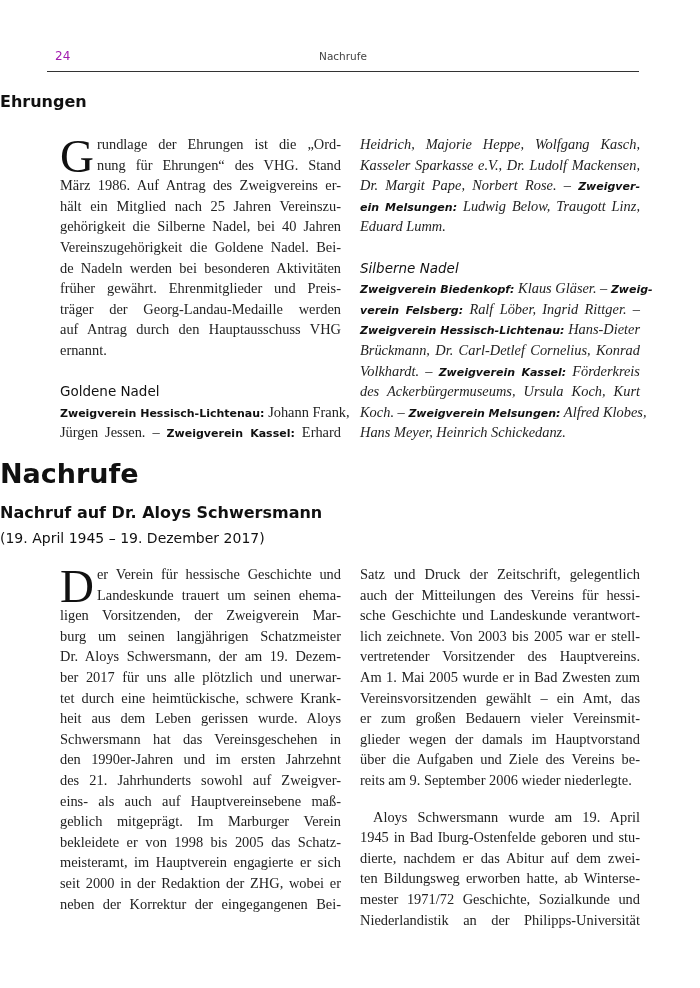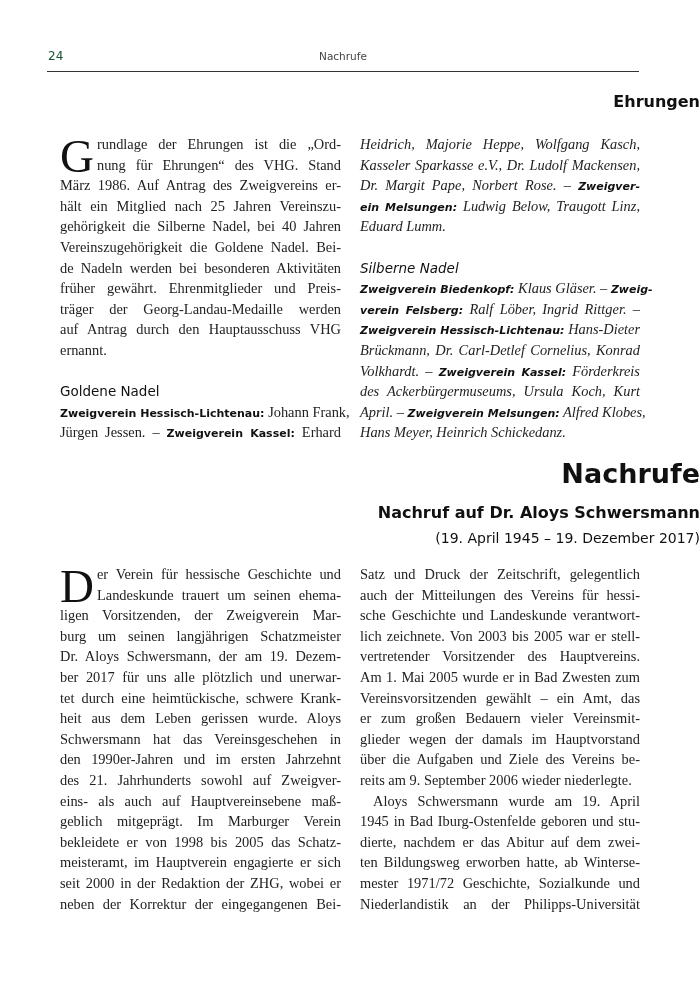--- a/index.html
+++ b/index.html
@@ -1,32 +1,32 @@
 <!DOCTYPE html>
 <html><head>
 <meta charset="utf-8">
 <style>
   html, body { margin: 0; padding: 0; background: #ffffff; }
   body { width: 700px; height: 988px; position: relative; overflow: hidden; color: #1a1a1a; }
   .page { position: absolute; left: 0; top: 0; width: 700px; height: 988px; }
 
   .running-head { position: absolute; left: 47px; top: 49px; width: 592px; height: 22px; border-bottom: 1px solid #333; }
-  .page-num { position: absolute; left: 1px; top: 0; font-family: "DejaVu Sans", sans-serif; font-size: 12px; color: #14532d; }
+  .page-num { position: absolute; left: 8px; top: 0; font-family: "DejaVu Sans", sans-serif; font-size: 12px; color: #a21caf; }
   .head-title { position: absolute; left: 0; right: 0; top: 1px; text-align: center; font-family: "DejaVu Sans", sans-serif; font-size: 10.5px; color: #444; }
 
-  .sec-title { position: absolute; left: 0; width: 700px; text-align: right; font-family: "DejaVu Sans", sans-serif; font-weight: bold; color: #111; }
+  .sec-title { position: absolute; left: 0; width: 700px; text-align: left; font-family: "DejaVu Sans", sans-serif; font-weight: bold; color: #111; }
 
   .col { position: absolute; font-family: "Liberation Serif", serif; font-size: 14.4px; line-height: 20.6px; color: #222; text-align: justify; hyphens: manual; }
   .col .line { display: block; text-align: justify; text-align-last: justify; white-space: nowrap; height: 20.6px; }
   .col .line.last { text-align-last: left; }
   .b { font-family: "DejaVu Sans", sans-serif; font-weight: bold; font-size: 11px; color: #111; }
   .subhead { font-family: "DejaVu Sans", sans-serif; font-size: 13.5px; color: #111; display: block; height: 20.6px; }
   .gap { display: block; height: 20.6px; }
   .dropcap { float: left; font-family: "Liberation Serif", serif; font-size: 47px; line-height: 38px; margin: 3px 3px 0 0; color: #111; }
-  .indent { padding-left: 13px; }
+  .indent { padding-left: 13px; margin-top: 16px; }
 </style>
 </head>
 <body>
 
 <div class="page">
 
   <div class="running-head">
     <span class="page-num">24</span>
     <div class="head-title">Nachrufe</div>
   </div>
@@ -61,21 +61,21 @@
     <span class="line"><span class="b">ein Melsungen:</span><span> Ludwig Below, Traugott Linz,</span></span>
     <span class="line last">Eduard Lumm.</span>
     <span class="gap"></span>
     <span class="subhead">Silberne Nadel</span>
     <span class="line"><span class="b">Zweigverein Biedenkopf:</span><span> Klaus Gläser. – </span><span class="b">Zweig-</span></span>
     <span class="line"><span class="b">verein Felsberg:</span><span> Ralf Löber, Ingrid Rittger. –</span></span>
     <span class="line"><span class="b">Zweigverein Hessisch-Lichtenau:</span><span> Hans-Dieter</span></span>
     <span class="line">Brückmann, Dr. Carl-Detlef Cornelius, Konrad</span>
     <span class="line"><span>Volkhardt. – </span><span class="b">Zweigverein Kassel:</span><span> Förderkreis</span></span>
     <span class="line">des Ackerbürgermuseums, Ursula Koch, Kurt</span>
-    <span class="line"><span>April. – </span><span class="b">Zweigverein Melsungen:</span><span> Alfred Klobes,</span></span>
+    <span class="line"><span>Koch. – </span><span class="b">Zweigverein Melsungen:</span><span> Alfred Klobes,</span></span>
     <span class="line last">Hans Meyer, Heinrich Schickedanz.</span>
   </div>
 
   <div class="sec-title" style="top:458px;font-size:27px;">Nachrufe</div>
   <div class="sec-title" style="top:503px;font-size:16px;">Nachruf auf Dr. Aloys Schwersmann</div>
   <div class="sec-title" style="top:530px;font-size:14px;font-weight:normal;">(19. April 1945 – 19. Dezember 2017)</div>
 
   <div class="col" style="left:60px;top:564px;width:281px;">
     <span class="dropcap">D</span>
     <div id="obit-left">

